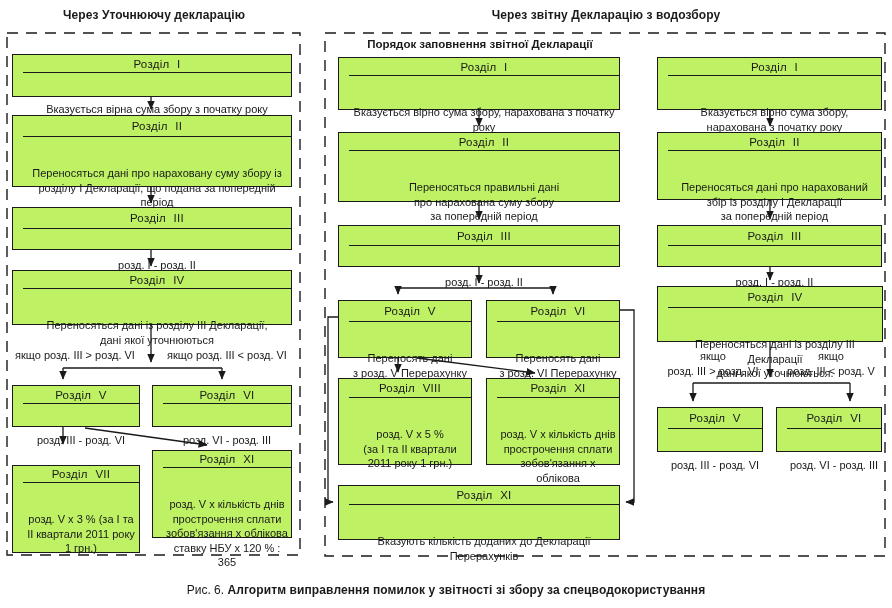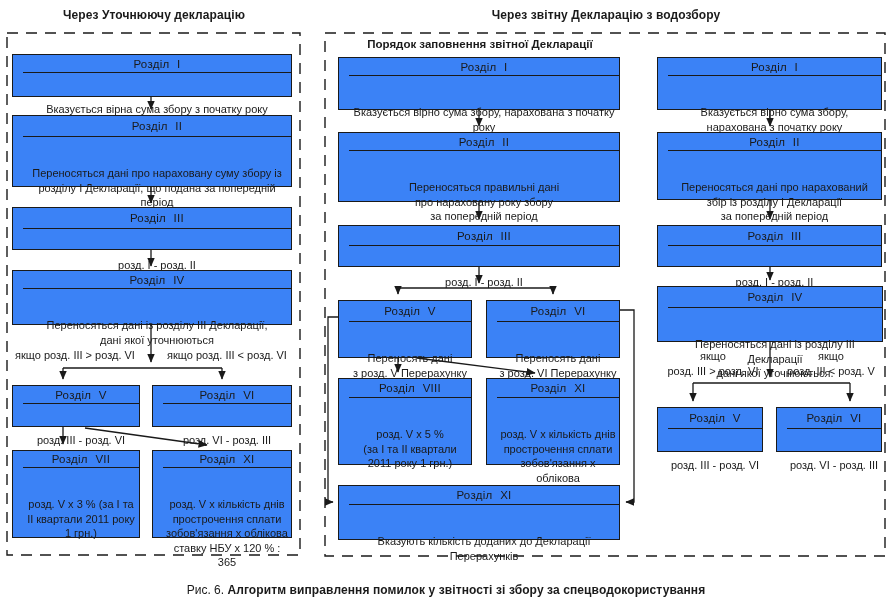--- a/index.html
+++ b/index.html
@@ -10,21 +10,21 @@
   svg.layer { position:absolute; left:0; top:0; width:892px; height:608px; }
   .title {
     position:absolute; font-weight:bold; font-size:12px; text-align:center;
     letter-spacing:0.1px;
   }
   .subtitle {
     position:absolute; font-weight:bold; font-size:11.5px; text-align:center;
   }
   .box {
     position:absolute; box-sizing:border-box; border:1.4px solid #1a1a1a;
-    background:#3b82f6; display:flex; flex-direction:column;padding-left:10px;
+    background:#bef264; display:flex; flex-direction:column;padding-left:10px;
   }
   .bh {
     flex:none; box-sizing:border-box; border-bottom:1.4px solid #1a1a1a;
     display:flex; align-items:center; justify-content:center;
     font-size:11.5px; letter-spacing:0.3px; word-spacing:4px;
   }
   .bb {
     flex:1; display:flex; align-items:center; justify-content:center;
     text-align:center; font-size:11px; line-height:1.32;
     white-space:pre-line; padding:1px 2px;margin-top:28px;
@@ -112,21 +112,21 @@
   <div class="blabel" style="left:157px; top:348px; width:140px;">якщо розд. III &lt; розд. VI</div>
 
   <div class="box" style="left:12px; top:385px; width:128px; height:42px;">
     <div class="bh" style="height:18px;">Розділ V</div>
     <div class="bb">розд. III - розд. VI</div>
   </div>
   <div class="box" style="left:152px; top:385px; width:140px; height:42px;">
     <div class="bh" style="height:18px;">Розділ VI</div>
     <div class="bb">розд. VI - розд. III</div>
   </div>
-  <div class="box" style="left:12px; top:450px; width:128px; height:88px;">
+  <div class="box" style="left:12px; top:465px; width:128px; height:88px;">
     <div class="bh" style="height:17px;">Розділ VII</div>
     <div class="bb">розд. V х 3 % (за I та
 II квартали 2011 року
 1 грн.)</div>
   </div>
   <div class="box" style="left:152px; top:450px; width:140px; height:88px;">
     <div class="bh" style="height:17px;">Розділ XI</div>
     <div class="bb">розд. V х кількість днів
 прострочення сплати
 зобов'язання х облікова
@@ -134,21 +134,21 @@
   </div>
 
   <div class="box" style="left:338px; top:57px; width:282px; height:53px;">
     <div class="bh" style="height:18px;">Розділ I</div>
     <div class="bb">Вказується вірно сума збору, нарахована з початку
 року</div>
   </div>
   <div class="box" style="left:338px; top:132px; width:282px; height:70px;">
     <div class="bh" style="height:18px;">Розділ II</div>
     <div class="bb">Переносяться правильні дані
-про нараховану року збору
+про нарахована суму збору
 за попередній період</div>
   </div>
   <div class="box" style="left:338px; top:225px; width:282px; height:42px;">
     <div class="bh" style="height:20px;">Розділ III</div>
     <div class="bb">розд. I - розд. II</div>
   </div>
   <div class="box" style="left:338px; top:300px; width:134px; height:58px;">
     <div class="bh" style="height:21px;">Розділ V</div>
     <div class="bb">Переносять дані
 з розд. V Перерахунку</div>

